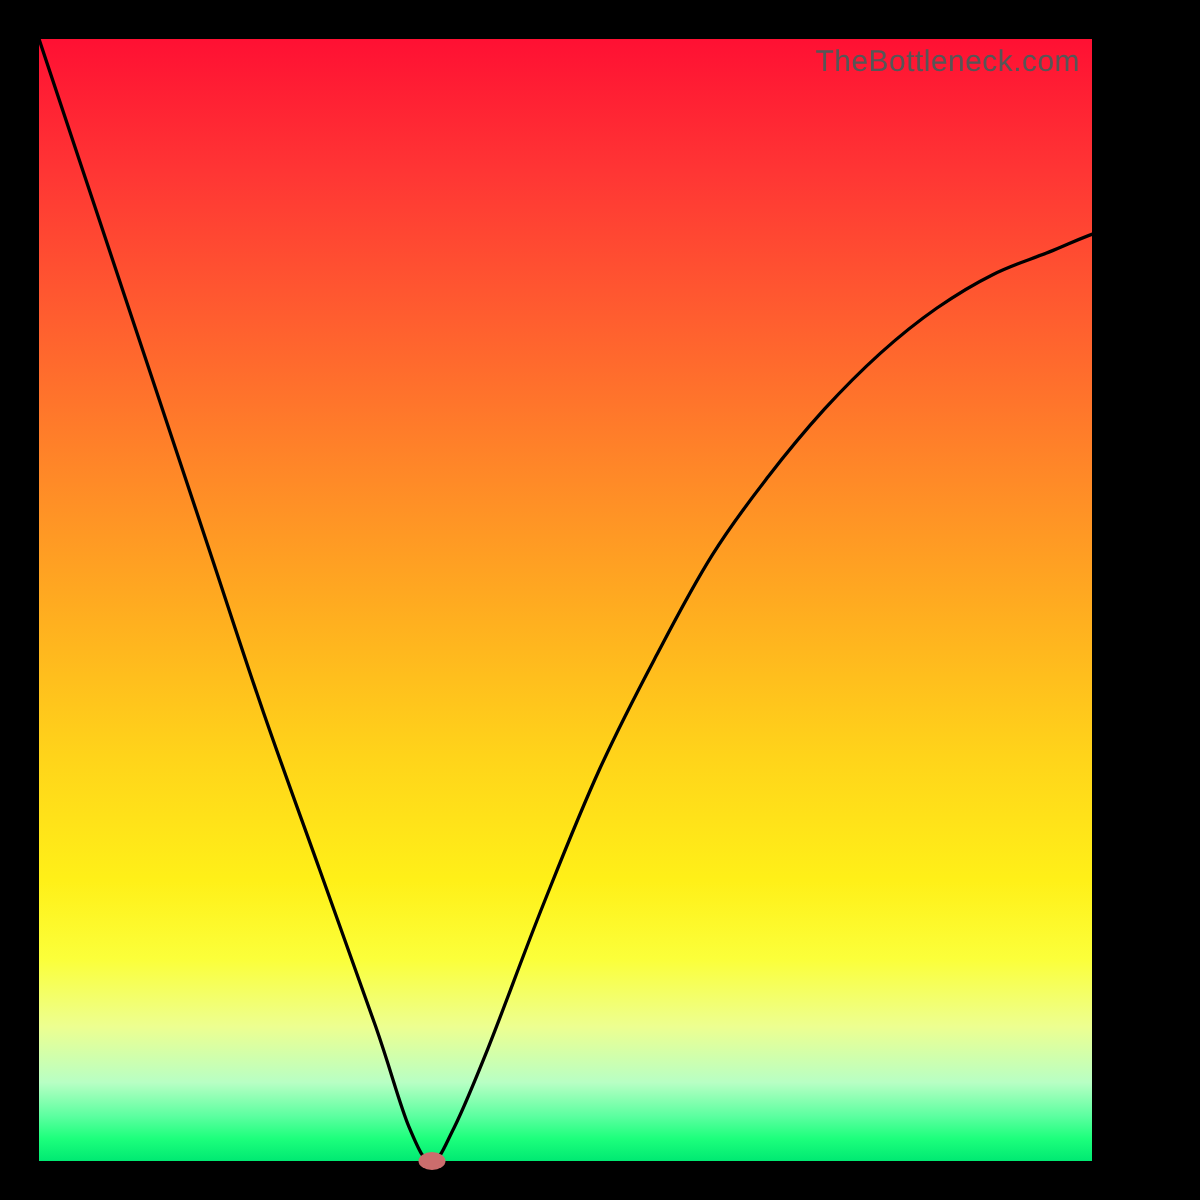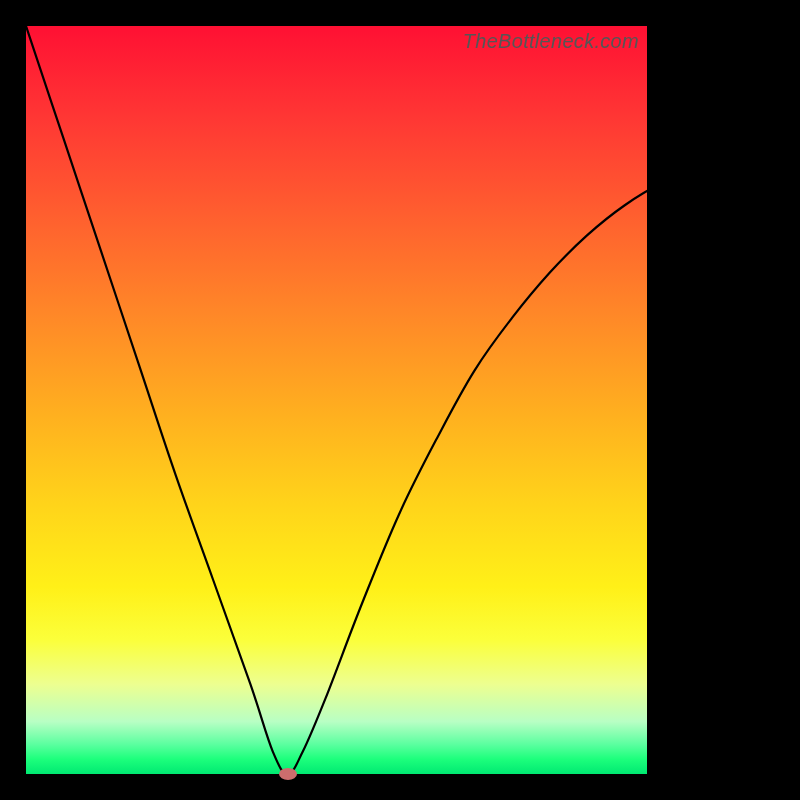--- a/index.html
+++ b/index.html
@@ -14,39 +14,38 @@
   .frame {
     position: relative;
     width: 800px;
     height: 800px;
     background: #000;
   }
   .plot {
     position: absolute;
     left: 26px;
     top: 26px;
-    width: 621px;
+    width: 702px;
     height: 748px;
     background: linear-gradient(
       to bottom,
       #ff1033 0%,
       #ff3634 12%,
       #ff5e2f 25%,
       #ff8628 38%,
       #ffb01f 52%,
       #ffd41a 64%,
       #fff018 75%,
       #fbff3a 82%,
       #edff90 88%,
       #b8ffc4 93%,
       #5cffa0 96%,
       #1dff7c 98%,
       #00e972 100%
     );
-    font-style: italic;
   }
   .watermark {
     position: absolute;
     top: 4px;
     right: 8px;
     color: #565656;
     font-size: 20px;
     font-weight: 500;
     letter-spacing: 0.3px;
     user-select: none;

